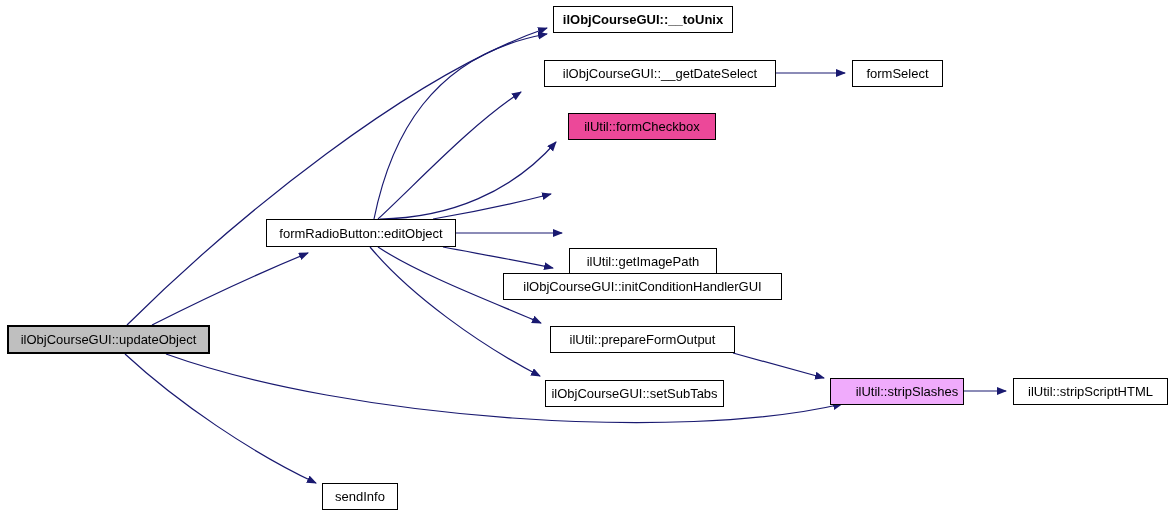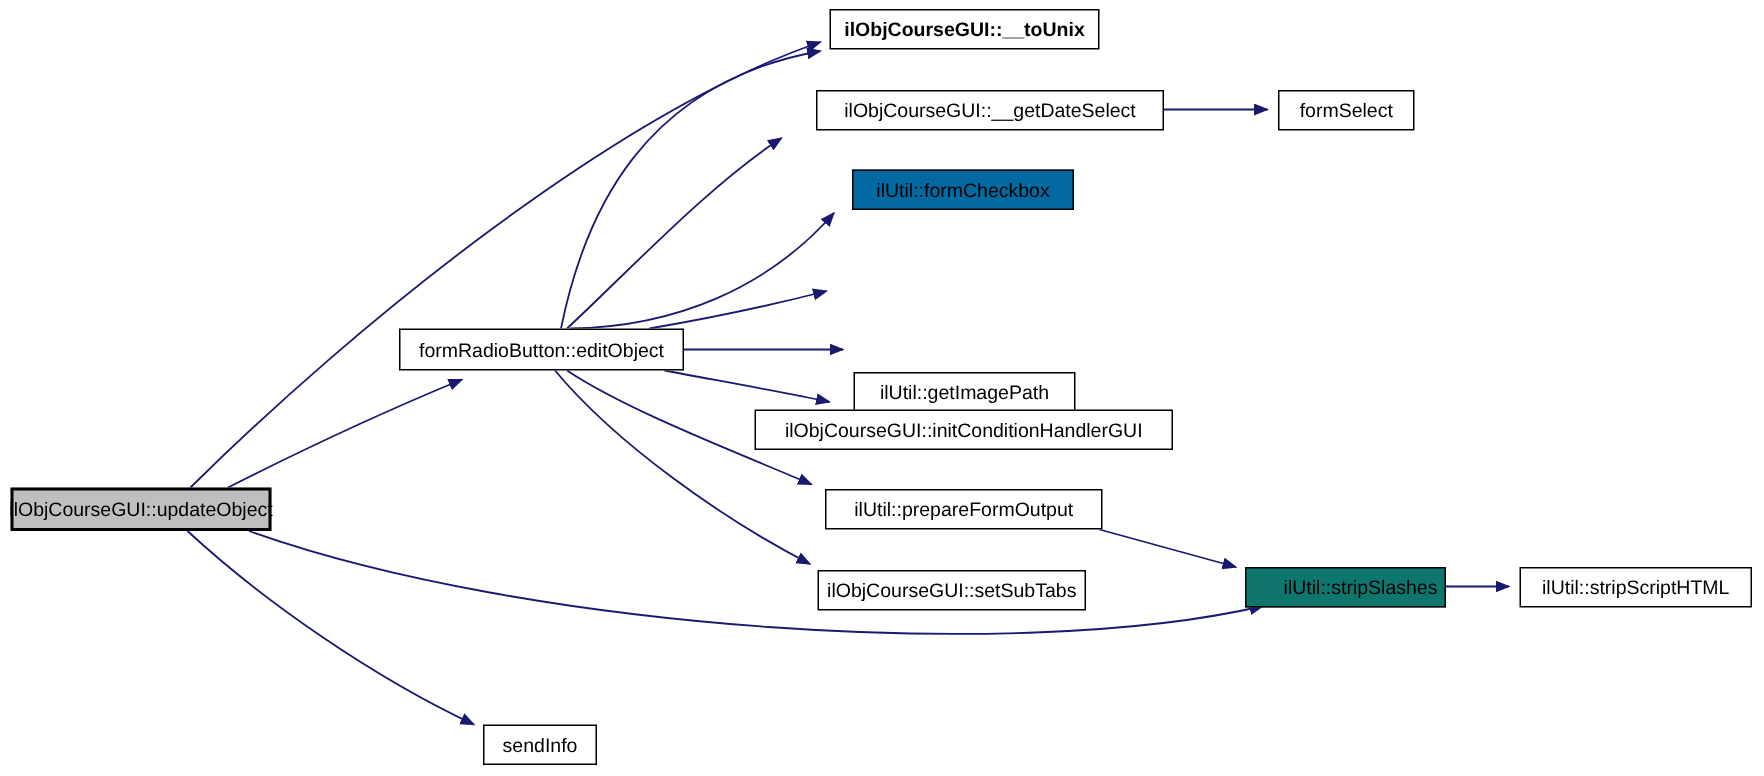--- a/index.html
+++ b/index.html
@@ -60,26 +60,26 @@
       <path class="edge" d="M380,219 C450,218 512,192 556,142" stroke="#191970" marker-end="url(#arrow)"></path>
       <path class="edge" d="M433,219 C480,211 520,202 551,194" stroke="#191970" marker-end="url(#arrow)"></path>
       <path class="edge" d="M456,233 L562,233" stroke="#191970" marker-end="url(#arrow)"></path>
       <path class="edge" d="M443,247 C480,254 520,261 553,268" stroke="#191970" marker-end="url(#arrow)"></path>
       <path class="edge" d="M378,247 C420,275 500,305 541,323" stroke="#191970" marker-end="url(#arrow)"></path>
       <path class="edge" d="M370,247 C410,295 480,345 540,376" stroke="#191970" marker-end="url(#arrow)"></path>
       <path class="edge" d="M758,73 L845,73" stroke="#191970" marker-end="url(#arrow)"></path>
       <path class="edge" d="M733,353 C765,362 795,370 824,378" stroke="#191970" marker-end="url(#arrow)"></path>
       <path class="edge" d="M964,391 L1006,391" stroke="#191970" marker-end="url(#arrow)"></path>
     </svg>
-<div class="node highlighted" style="left: 7px; top: 325px; width: 174px; height: 29px; background: rgb(191, 191, 191); border: 2px solid rgb(0, 0, 0); color: rgb(0, 0, 0);">ilObjCourseGUI::updateObject</div>
+<div class="node highlighted" style="left: 7px; top: 325px; width: 203px; height: 29px; background: rgb(191, 191, 191); border: 2px solid rgb(0, 0, 0); color: rgb(0, 0, 0);">ilObjCourseGUI::updateObject</div>
     <div class="node" style="left: 266px; top: 219px; width: 190px; height: 28px; background: rgb(255, 255, 255); border: 1px solid rgb(0, 0, 0); color: rgb(0, 0, 0);">formRadioButton::editObject</div>
     <div class="node" style="left: 553px; top: 6px; width: 180px; height: 27px; background: rgb(255, 255, 255); border: 1px solid rgb(0, 0, 0); color: rgb(0, 0, 0); font-weight: bold;">ilObjCourseGUI::__toUnix</div>
     <div class="node" style="left: 526px; top: 60px; width: 232px; height: 27px; background: rgb(255, 255, 255); border: 1px solid rgb(0, 0, 0); color: rgb(0, 0, 0); margin-left: 18px;">ilObjCourseGUI::__getDateSelect</div>
     <div class="node" style="left: 852px; top: 60px; width: 91px; height: 27px; background: rgb(255, 255, 255); border: 1px solid rgb(0, 0, 0); color: rgb(0, 0, 0); text-align: right;">formSelect</div>
-    <div class="node" style="left: 568px; top: 113px; width: 148px; height: 27px; background: #0369a1; border: 1px solid rgb(0, 0, 0); color: rgb(0, 0, 0);">ilUtil::formCheckbox</div>
+    <div class="node" style="left: 568px; top: 113px; width: 148px; height: 27px; background: #ec4899; border: 1px solid rgb(0, 0, 0); color: rgb(0, 0, 0);">ilUtil::formCheckbox</div>
     <div class="node" style="left: 569px; top: 220px; width: 148px; height: 27px; background: rgb(255, 255, 255); border: 1px solid rgb(0, 0, 0); color: rgb(0, 0, 0); margin-top: 28px;">ilUtil::getImagePath</div>
     <div class="node" style="left: 550px; top: 326px; width: 185px; height: 27px; background: rgb(255, 255, 255); border: 1px solid rgb(0, 0, 0); color: rgb(0, 0, 0);">ilUtil::prepareFormOutput</div>
     <div class="node" style="left: 503px; top: 273px; width: 279px; height: 27px; background: rgb(255, 255, 255); border: 1px solid rgb(0, 0, 0); color: rgb(0, 0, 0);">ilObjCourseGUI::initConditionHandlerGUI</div>
     <div class="node" style="left: 545px; top: 380px; width: 179px; height: 27px; background: rgb(255, 255, 255); border: 1px solid rgb(0, 0, 0); color: rgb(0, 0, 0);">ilObjCourseGUI::setSubTabs</div>
-    <div class="node" style="left: 830px; top: 378px; width: 134px; height: 27px; background: #0f766e; border: 1px solid rgb(0, 0, 0); color: rgb(0, 0, 0); padding-left: 20px;">ilUtil::stripSlashes</div>
+    <div class="node" style="left: 830px; top: 378px; width: 134px; height: 27px; background: #f0abfc; border: 1px solid rgb(0, 0, 0); color: rgb(0, 0, 0); padding-left: 20px;">ilUtil::stripSlashes</div>
     <div class="node" style="left: 1013px; top: 378px; width: 155px; height: 27px; background: rgb(255, 255, 255); border: 1px solid rgb(0, 0, 0); color: rgb(0, 0, 0);">ilUtil::stripScriptHTML</div>
     <div class="node" style="left: 322px; top: 483px; width: 76px; height: 27px; background: rgb(255, 255, 255); border: 1px solid rgb(0, 0, 0); color: rgb(0, 0, 0);">sendInfo</div>
   </div>
 
 </body></html>

